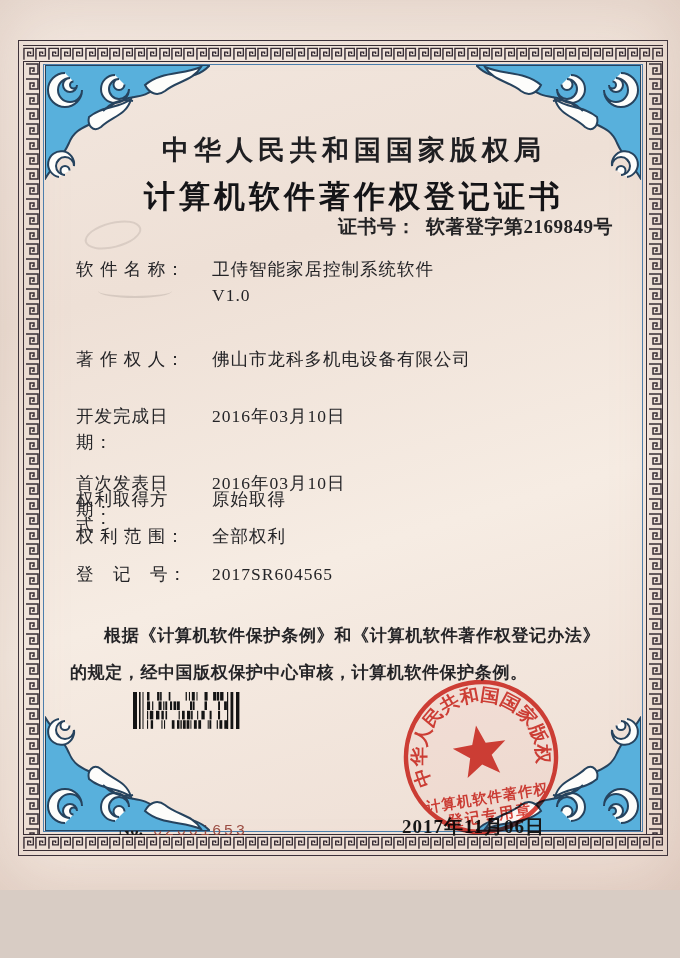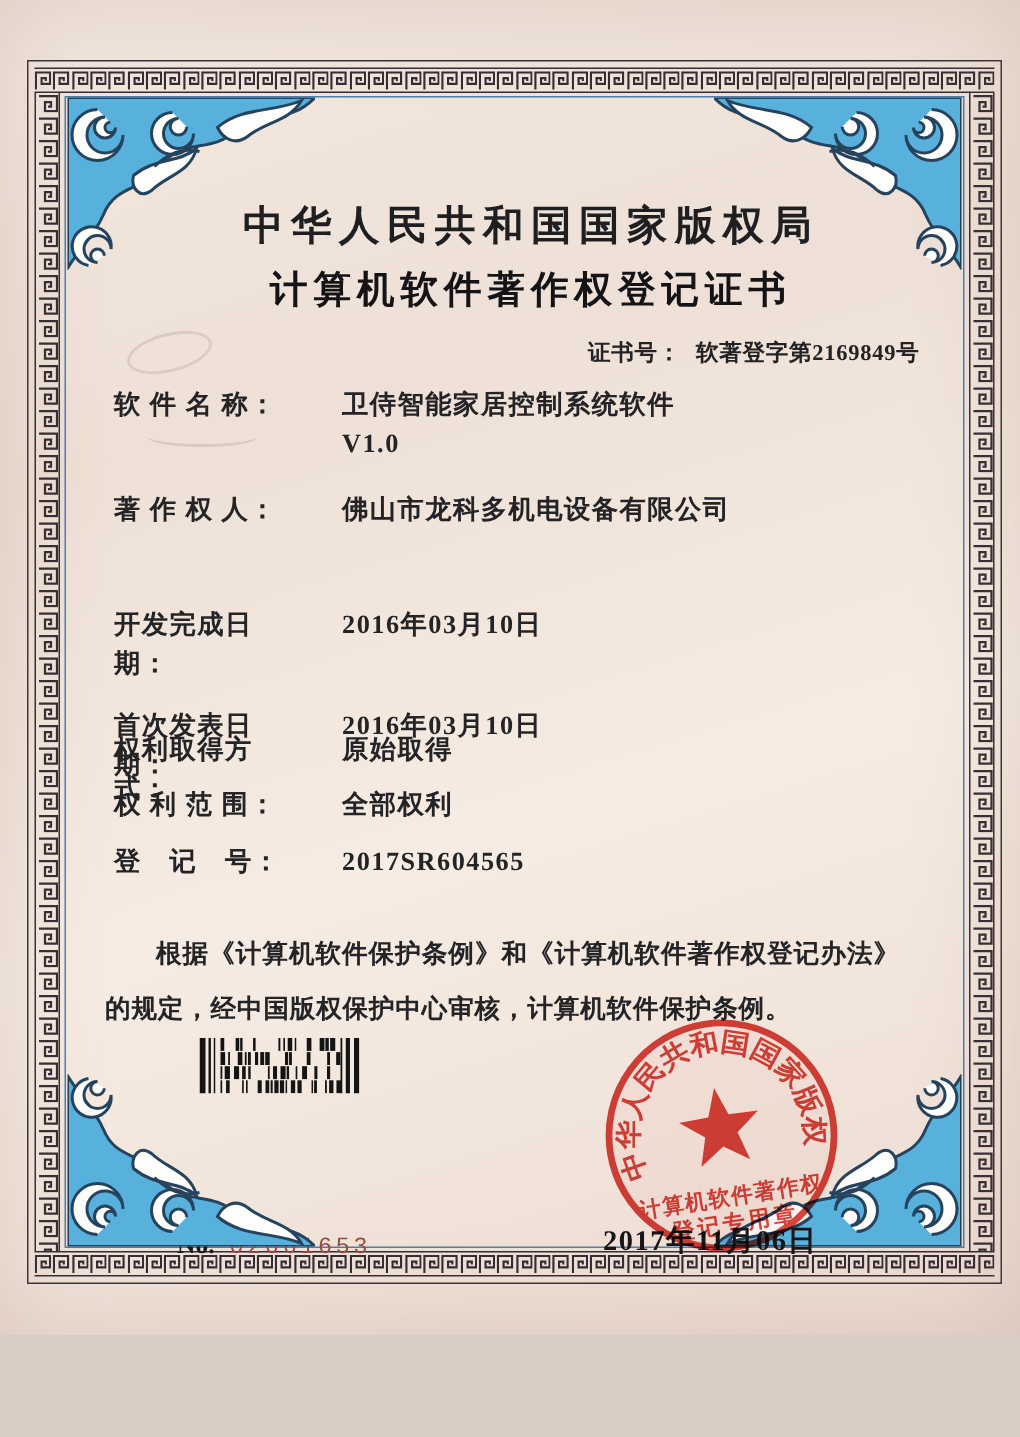--- a/index.html
+++ b/index.html
@@ -28,29 +28,29 @@
   #mRight{right:17px;top:62px;bottom:56px;}
   .corner{position:absolute;width:165px;height:118px;z-index:2;}
   .corner.tl{left:45px;top:65px;}
   .corner.tr{right:39px;top:65px;transform:scaleX(-1);}
   .corner.bl{left:45px;bottom:59px;transform:scaleY(-1);}
   .corner.br{right:39px;bottom:59px;transform:scale(-1,-1);}
   
   .authority{position:absolute;top:132px;left:0;right:0;text-align:center;
     font-size:27px;font-weight:700;letter-spacing:5px;padding-left:28px;color:#1f1f22;}
   .cert-title{position:absolute;top:176px;left:0;right:0;text-align:center;
-    font-size:25px;font-weight:700;letter-spacing:4px;padding-left:28px;color:#141417;}
-  .cert-no{position:absolute;top:226px;right:67px;font-size:15px;font-weight:700;
+    font-size:31px;font-weight:700;letter-spacing:4px;padding-left:28px;color:#141417;}
+  .cert-no{position:absolute;top:214px;right:67px;font-size:19px;font-weight:700;
     letter-spacing:.5px;color:#232325;}
   .cert-no .lab{margin-right:10px;}
-  .row{position:absolute;left:76px;display:flex;font-size:17.5px;font-weight:700;
-    letter-spacing:1px;color:#242427;line-height:26px;gap:28px;}
+  .row{position:absolute;left:76px;display:flex;font-size:17.5px;font-weight:400;
+    letter-spacing:1px;color:#242427;line-height:26px;}
   .row .lab{width:120px;flex:0 0 auto;}
-  .row .val{margin-left:4px;white-space:pre-line;}
-  #rowName{top:256px;} #rowOwner{top:326px;} #rowDev{top:403px;} #rowPub{top:470px;}
+  .row .val{margin-left:16px;white-space:pre-line;}
+  #rowName{top:256px;} #rowOwner{top:346px;} #rowDev{top:403px;} #rowPub{top:470px;}
   #rowAcq{top:486px;} #rowScope{top:523px;} #rowReg{top:561px;}
   .statement{position:absolute;left:70px;top:600px;width:530px;font-size:17px;
     font-weight:600;line-height:37px;letter-spacing:.6px;text-indent:2em;
     text-align:justify;color:#242427;}
   
   .barcode{position:absolute;left:133px;top:692px;z-index:1;}
   .serial{position:absolute;left:118px;top:820px;font-size:17px;font-weight:700;
     color:#1a1a1a;z-index:1;}
   .serial .num{font-family:"Liberation Mono","DejaVu Sans Mono",monospace;
     font-weight:400;color:#9a4b41;letter-spacing:2.5px;font-size:15.5px;margin-left:10px;margin-top:28px;}

